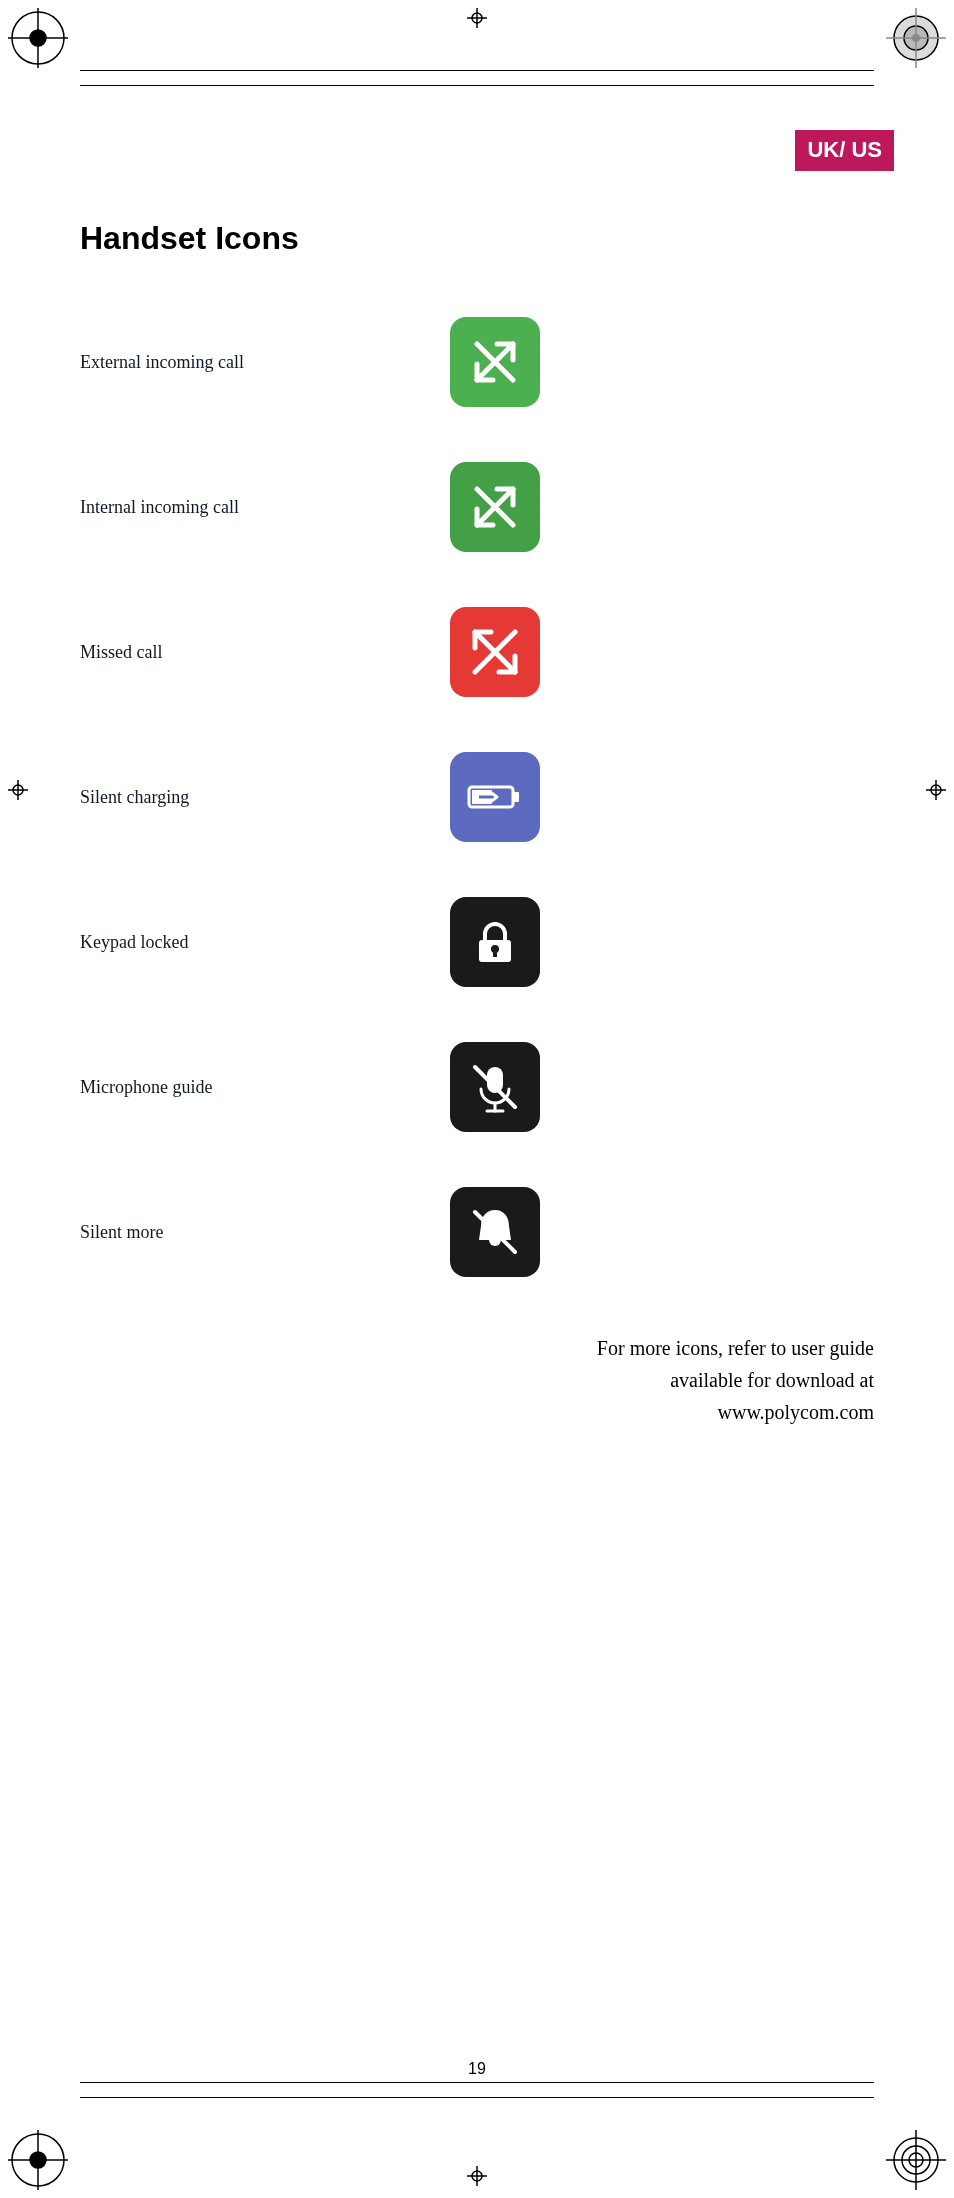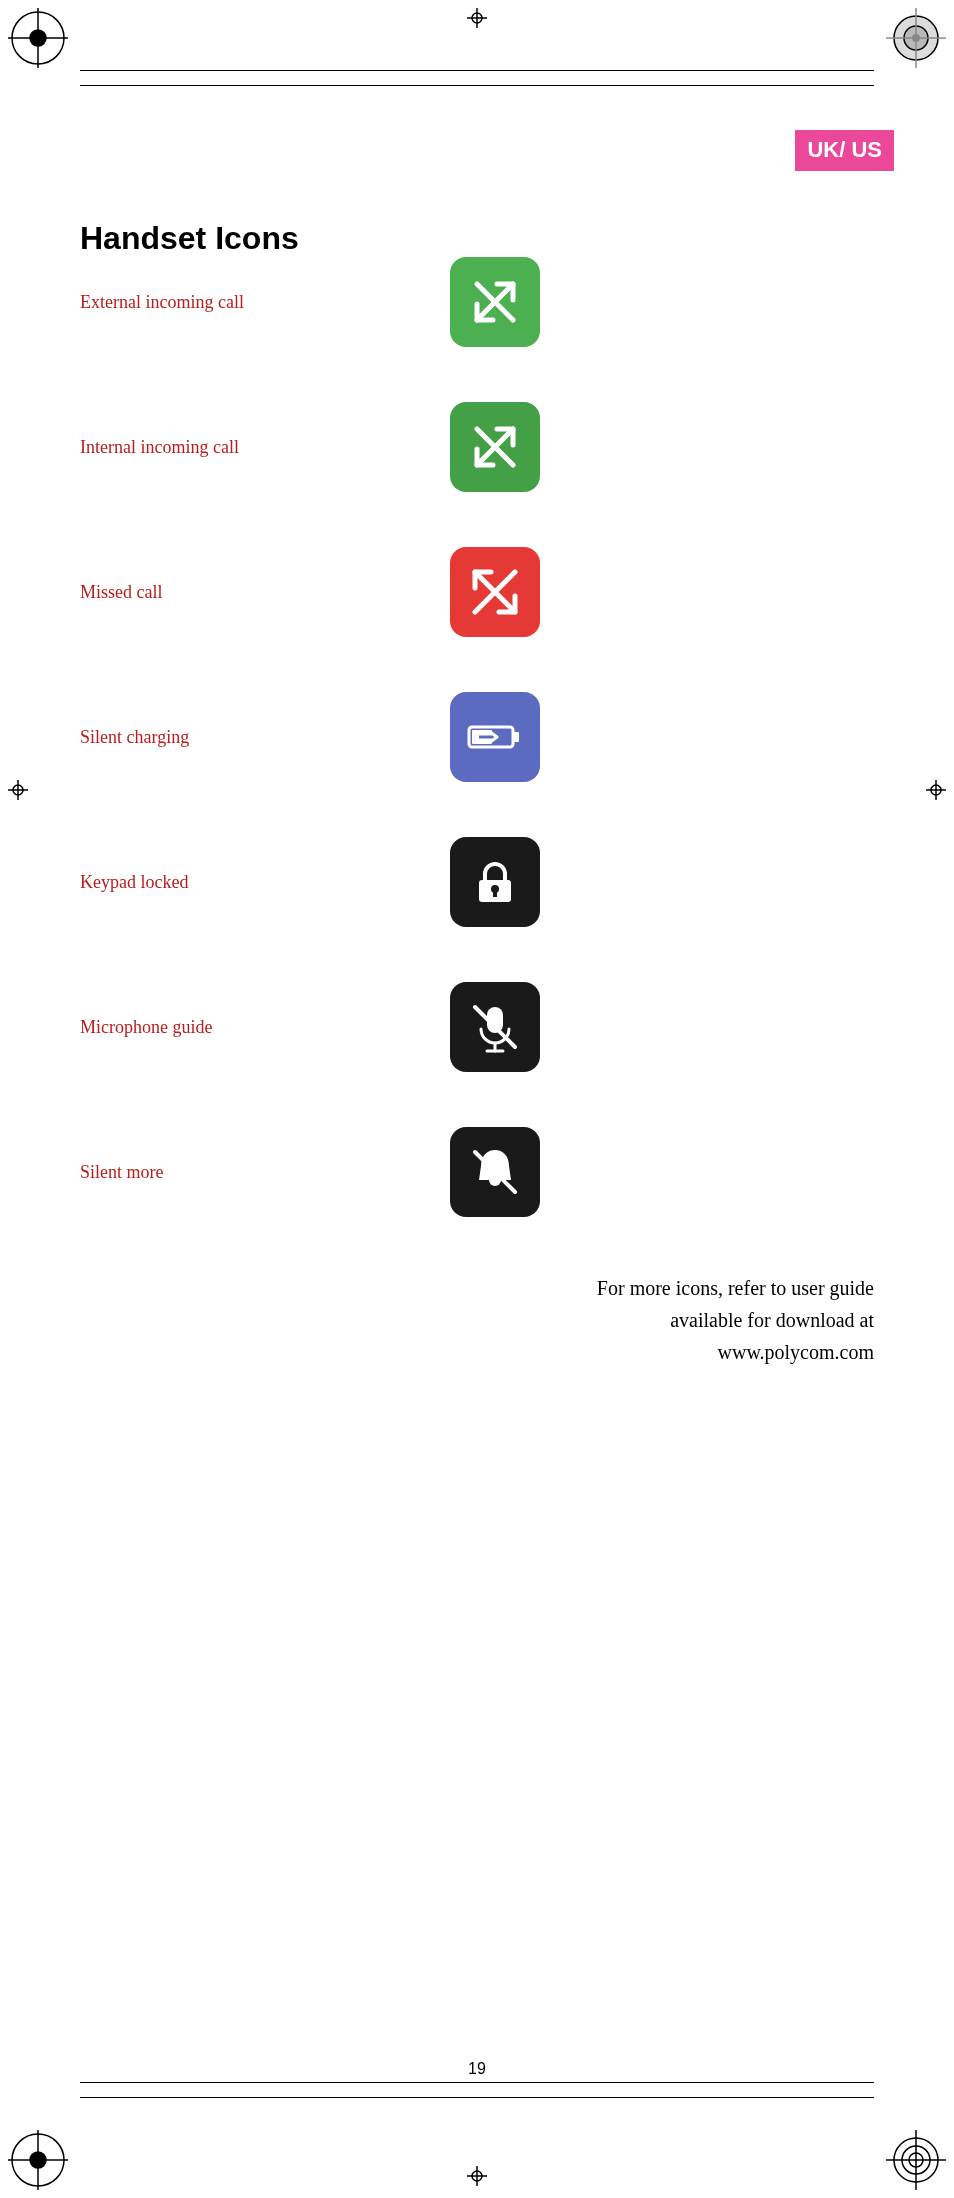--- a/index.html
+++ b/index.html
@@ -27,21 +27,21 @@
     .corner-tl { top: 8px; left: 8px; }
     .corner-tr { top: 8px; right: 8px; }
     .corner-bl { bottom: 8px; left: 8px; }
     .corner-br { bottom: 8px; right: 8px; }
 
     
     .locale-badge {
       position: absolute;
       top: 130px;
       right: 60px;
-      background: #ec4899;
+      background: #be185d;
       color: #ffffff;
       font-family: Arial, sans-serif;
       font-weight: bold;
       font-size: 22px;
       padding: 6px 12px;
       line-height: 1.3;
       text-align: center;
     }
 
     
@@ -50,32 +50,33 @@
       top: 220px;
       left: 80px;
       right: 80px;
     }
 
     .page-title {
       font-size: 32px;
       font-weight: bold;
       font-family: Arial, sans-serif;
       color: #000000;
+      margin-bottom: 60px;
     }
 
     
     .icon-row {
       display: flex;
       align-items: center;
       margin-bottom: 55px;
     }
 
     .icon-label {
       font-size: 18px;
-      color: #b91c1c;
+      color: #0f172a;
       font-family: Georgia, serif;
       width: 320px;
       text-align: left;
     }
 
     .icon-box {
       width: 90px;
       height: 90px;
       border-radius: 16px;
       display: flex;

